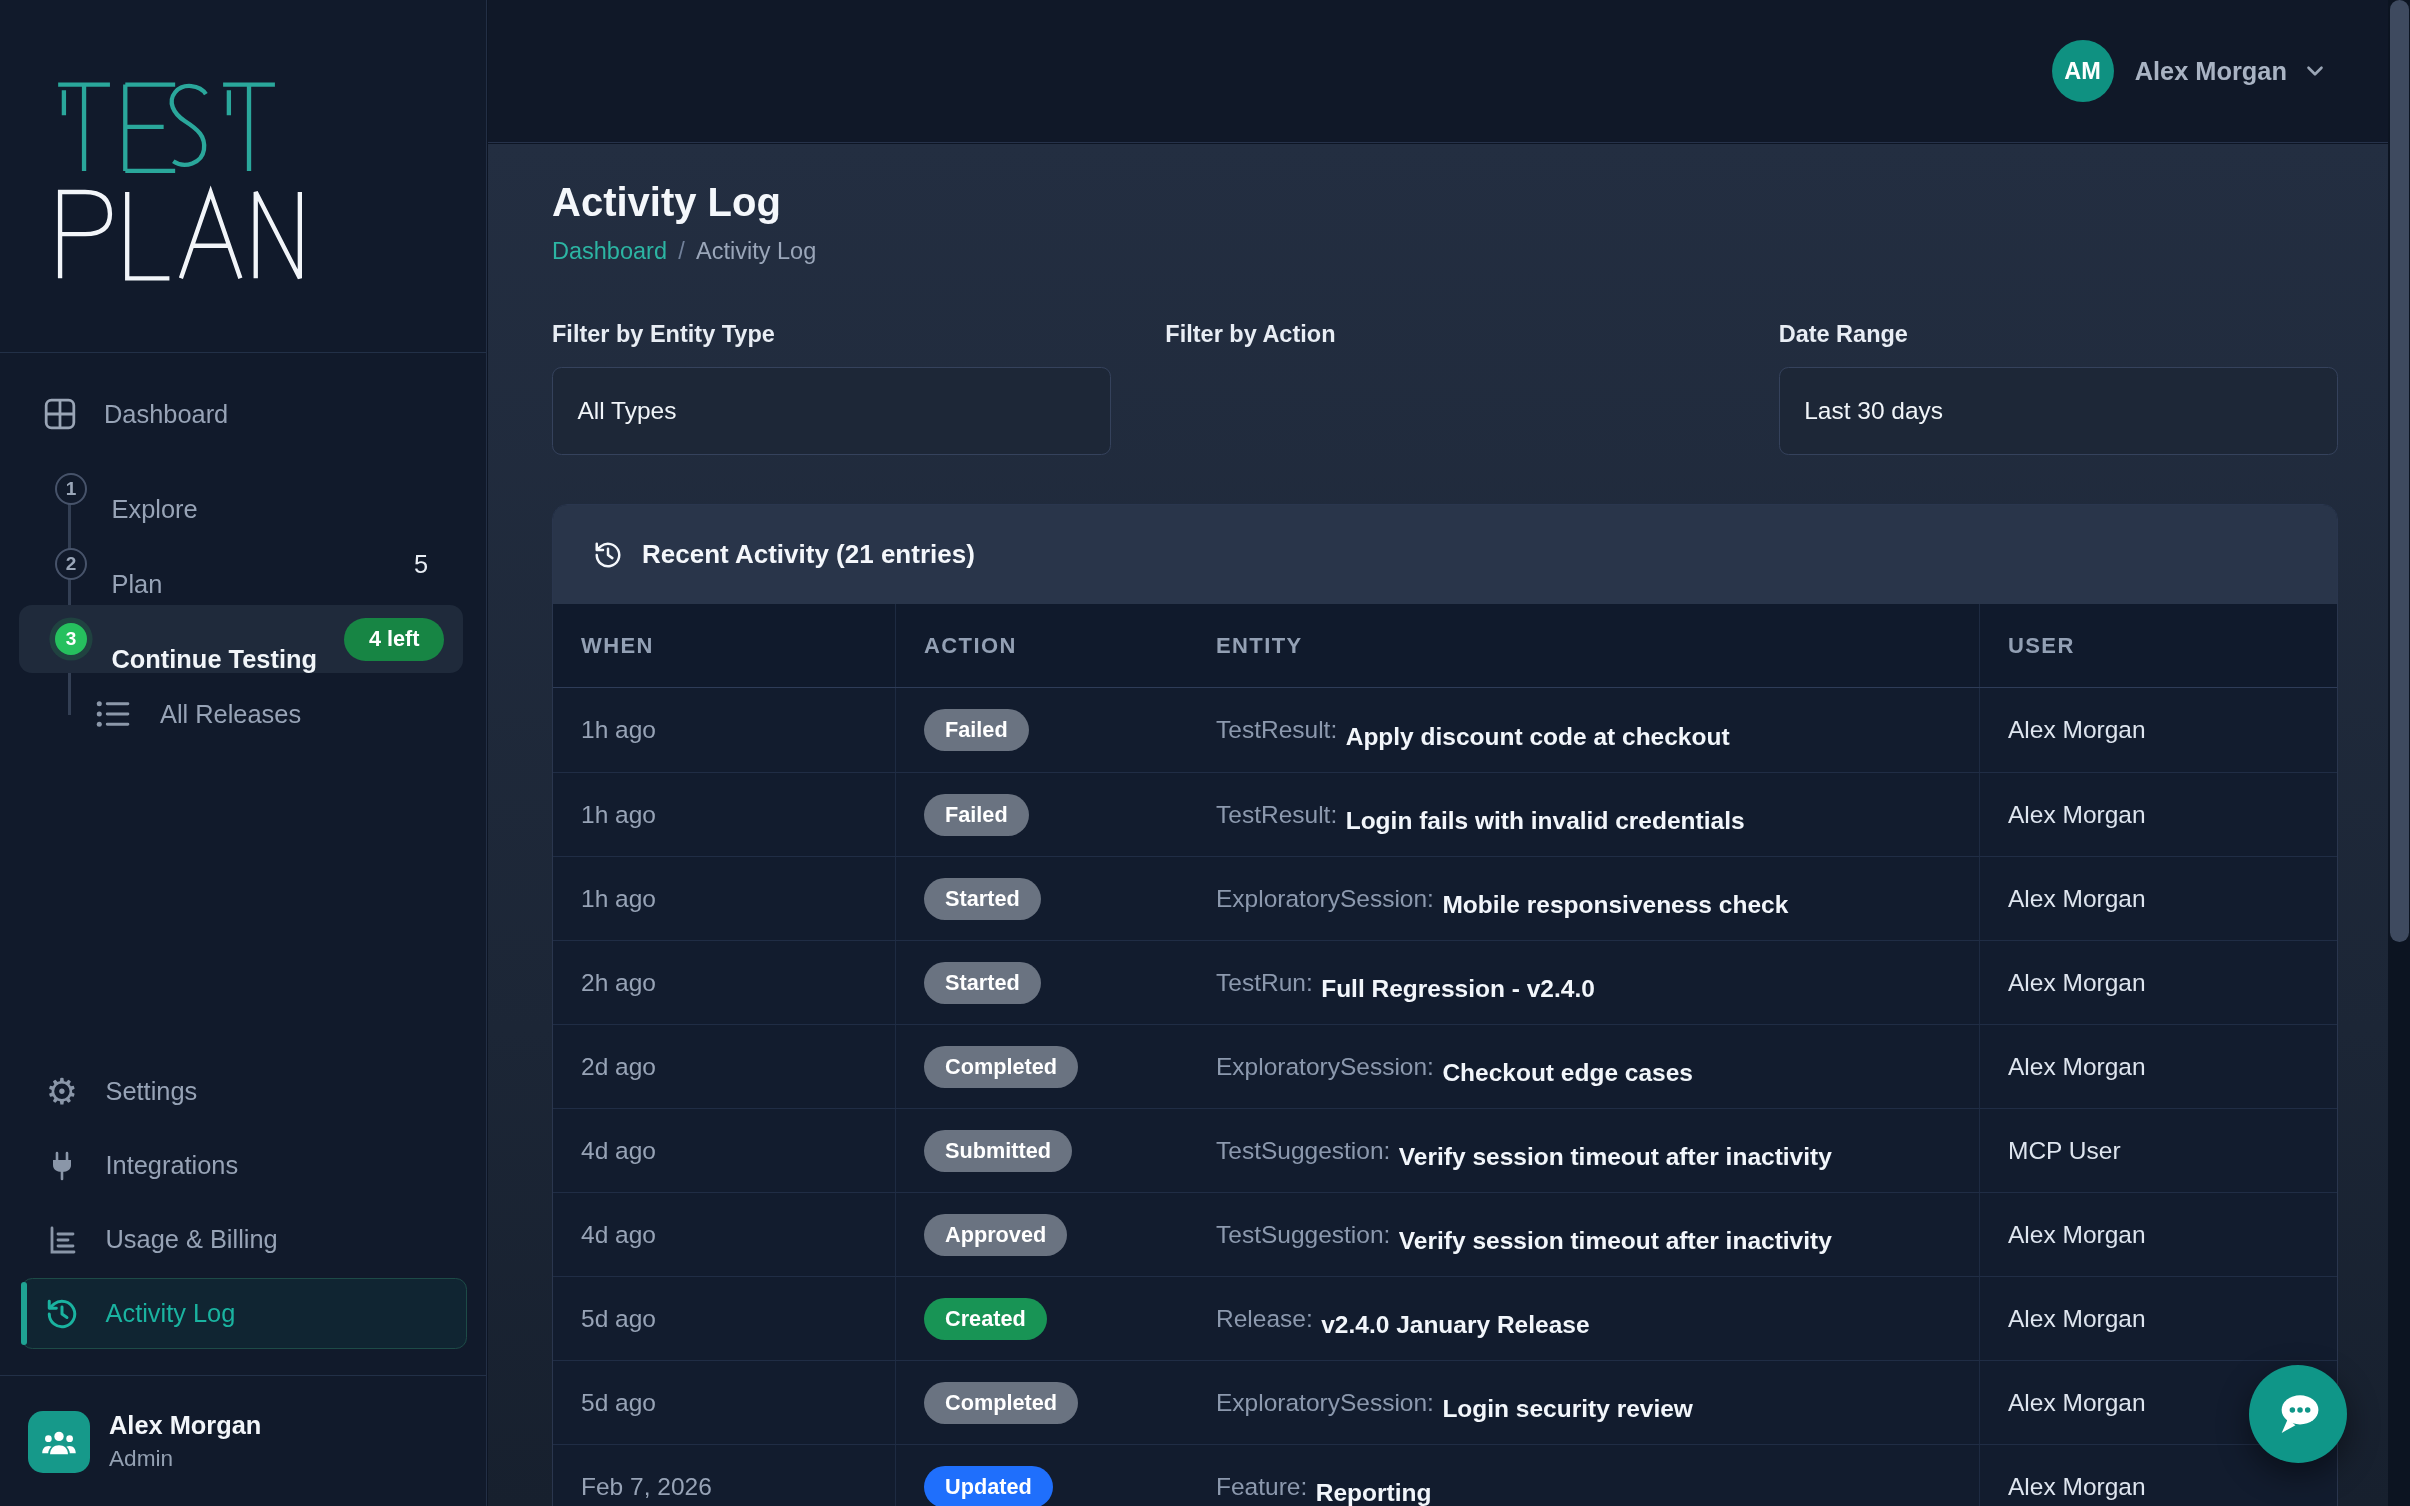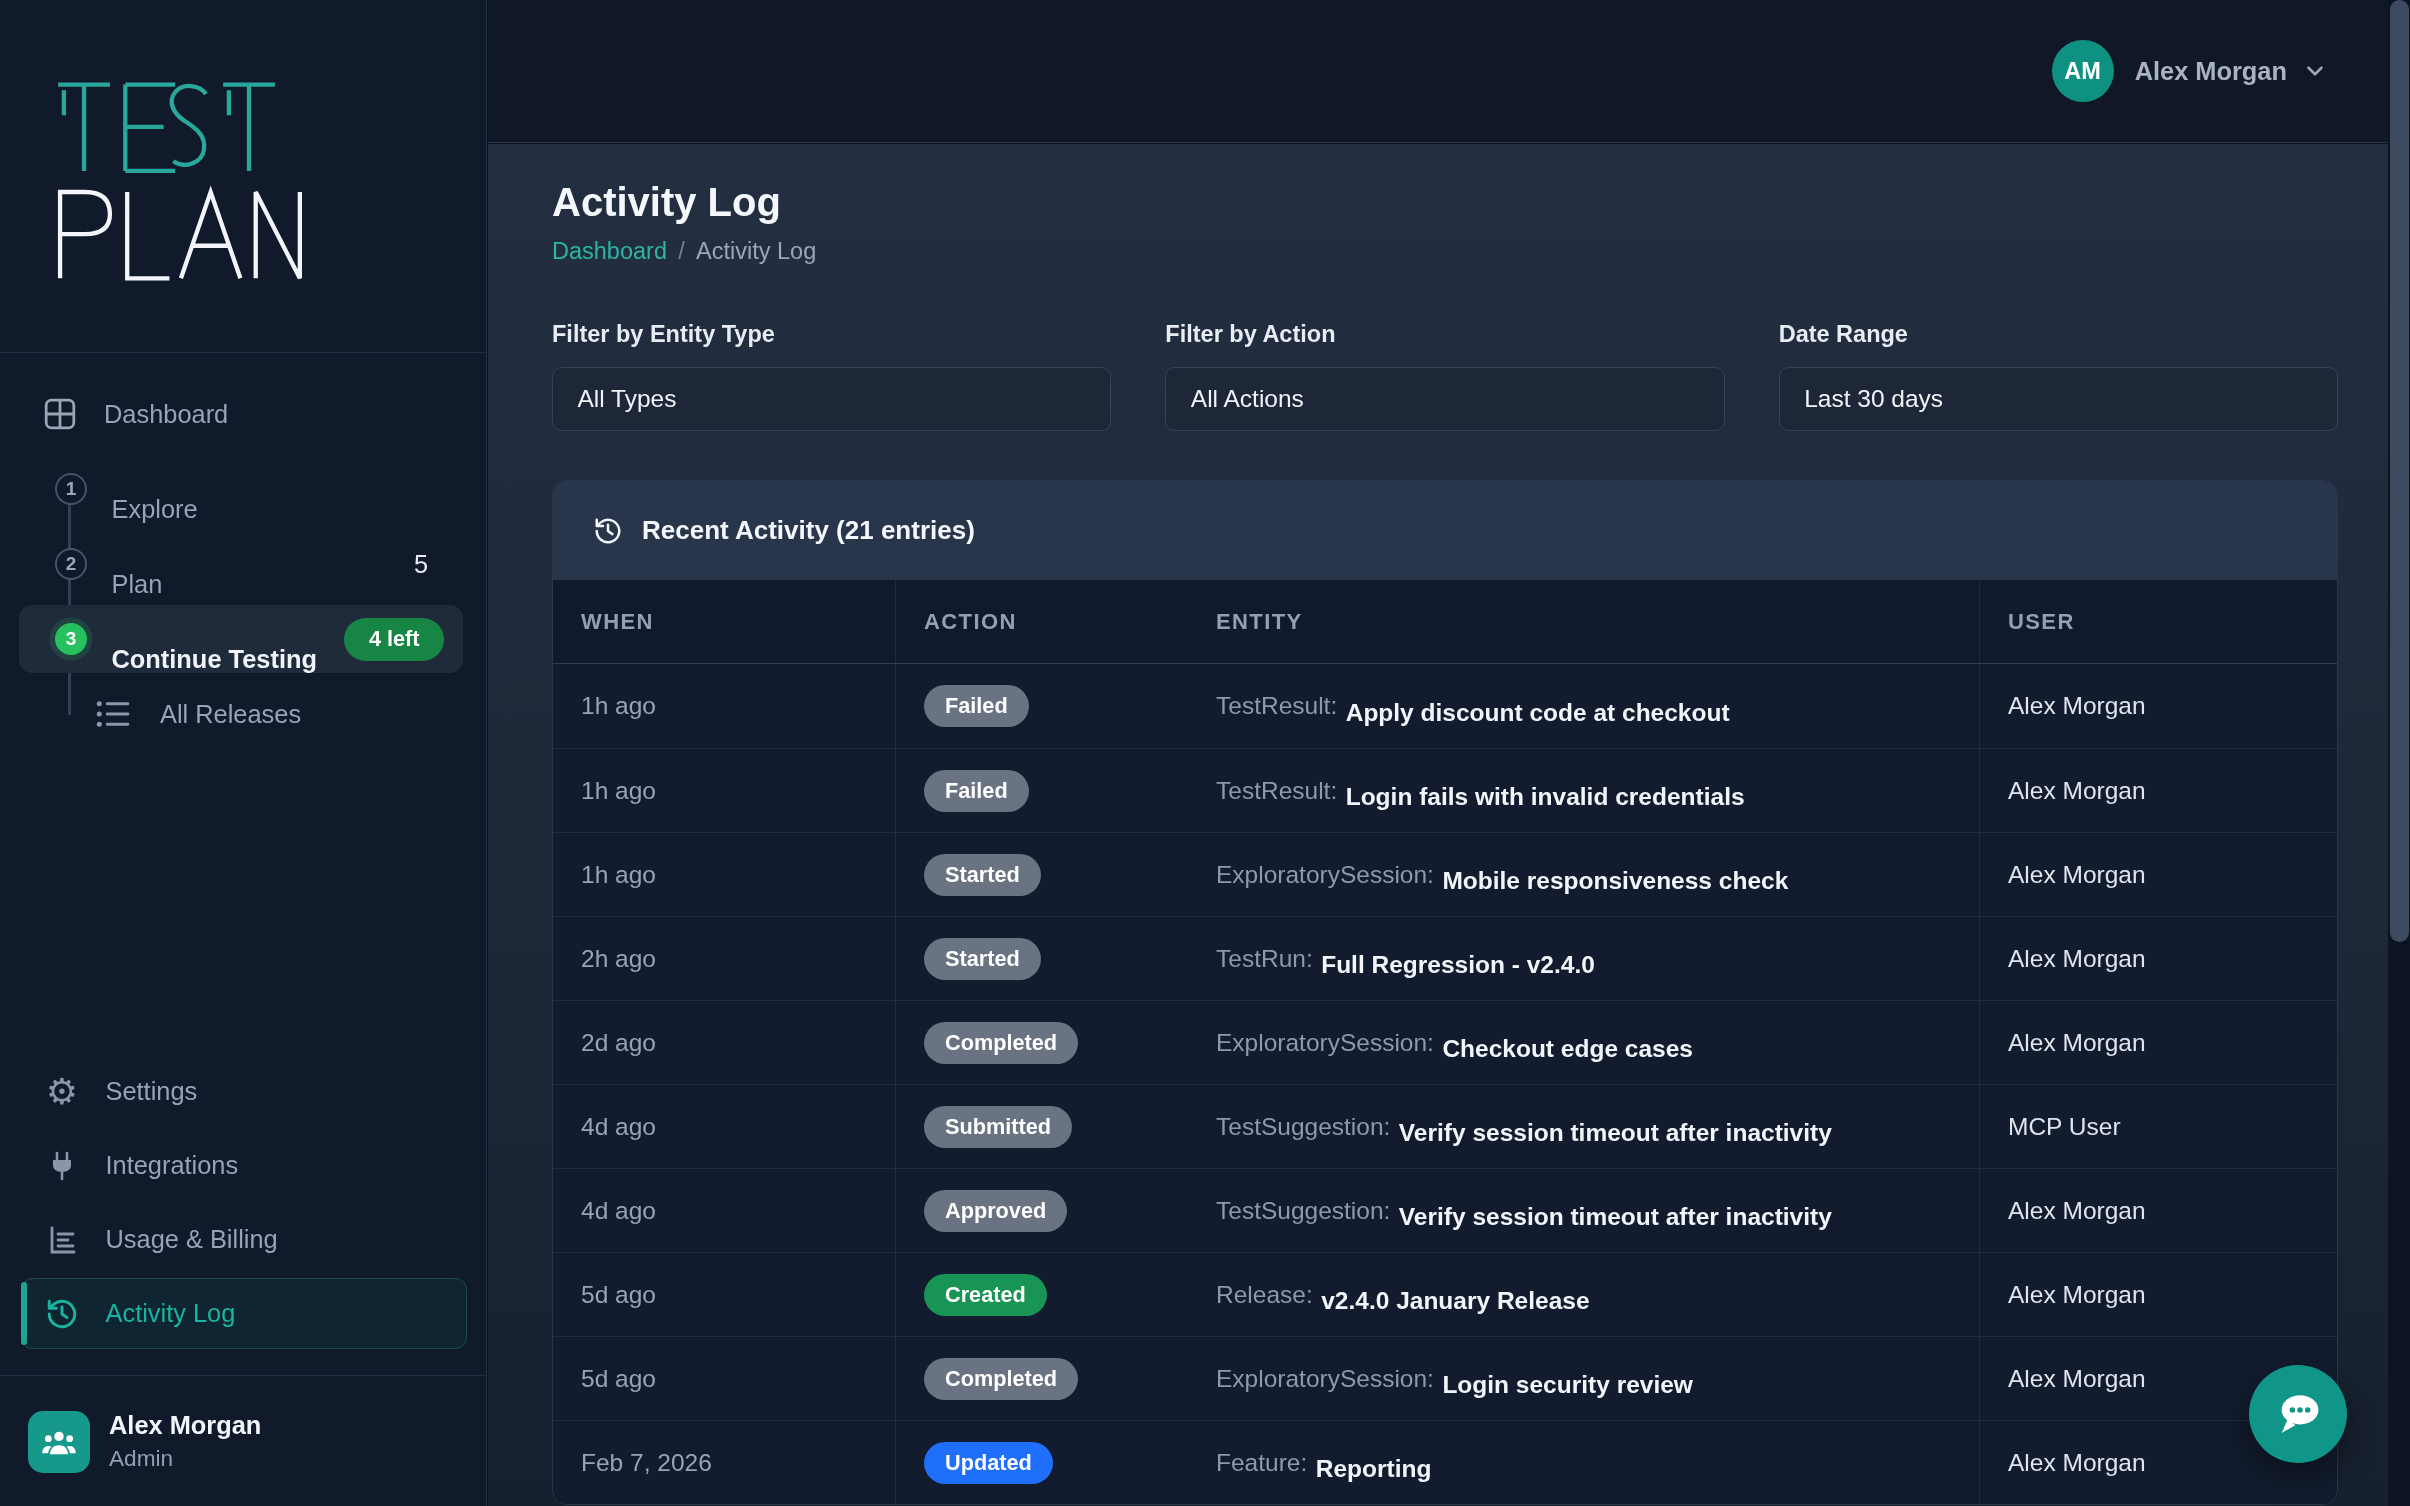--- a/index.html
+++ b/index.html
@@ -61,21 +61,21 @@
              background:linear-gradient(180deg,#232E41 0%,#1C2636 65%,#17202E 100%);
              padding:0 73px 0 64px; overflow:hidden; }
   .page-title { margin-top:34px; color:#F4F7FB; font-size:40px; font-weight:700; line-height:49px; }
   .breadcrumb { margin-top:11.3px; font-size:23.5px; display:flex; gap:11.3px; align-items:center; }
   .bc-link { color:#2CB5A3; }
   .bc-sep { color:#71809A; }
   .bc-cur { color:#9AA6B9; }
 
   .filters { margin-top:56px; display:grid; grid-template-columns:1fr 1fr 1fr; column-gap:54px; }
   .f-label { color:#E8EDF4; font-size:23.5px; font-weight:600; }
-  .f-select { margin-top:19px; height:64px; border:1.4px solid #35425C; border-radius:9.4px; background:#1D2737;
+  .f-select { margin-top:19px; height:88px; border:1.4px solid #35425C; border-radius:9.4px; background:#1D2737;
               color:#F1F5F9; font-size:24.5px; display:flex; align-items:center; padding:0 24.5px; }
 
   .panel { margin-top:49px; border-radius:15px; border:0.9px solid #2A364E; overflow:hidden; background:#121C2E; }
   .panel-head { height:99px; background:#29354A; display:flex; align-items:center; padding:0 40px;
                 color:#F4F7FB; font-size:26px; font-weight:600; }
   .panel-head .ph-ic { display:flex; margin-right:19px; color:#F4F7FB; }
   .thead { display:grid; grid-template-columns:342px 293px 791px 1fr; height:84px; background:#101A2C;
            border-bottom:0.9px solid #2E3C58; align-items:stretch;
            color:#93A0B4; font-size:22px; font-weight:700; letter-spacing:1.4px; }
   .thead > div { display:flex; align-items:center; padding-left:28px; }
@@ -255,21 +255,20 @@
         <span class="bc-cur">Activity Log</span>
       </div>
 
       <div class="filters">
         <div>
           <div class="f-label">Filter by Entity Type</div>
           <div class="f-select">All Types</div>
         </div>
         <div>
           <div class="f-label">Filter by Action</div>
-          <div class="f-select">All Actions</div>
         </div>
         <div>
           <div class="f-label">Date Range</div>
           <div class="f-select">Last 30 days</div>
         </div>
       </div>
 
       <div class="panel">
         <div class="panel-head">
           <span class="ph-ic">

